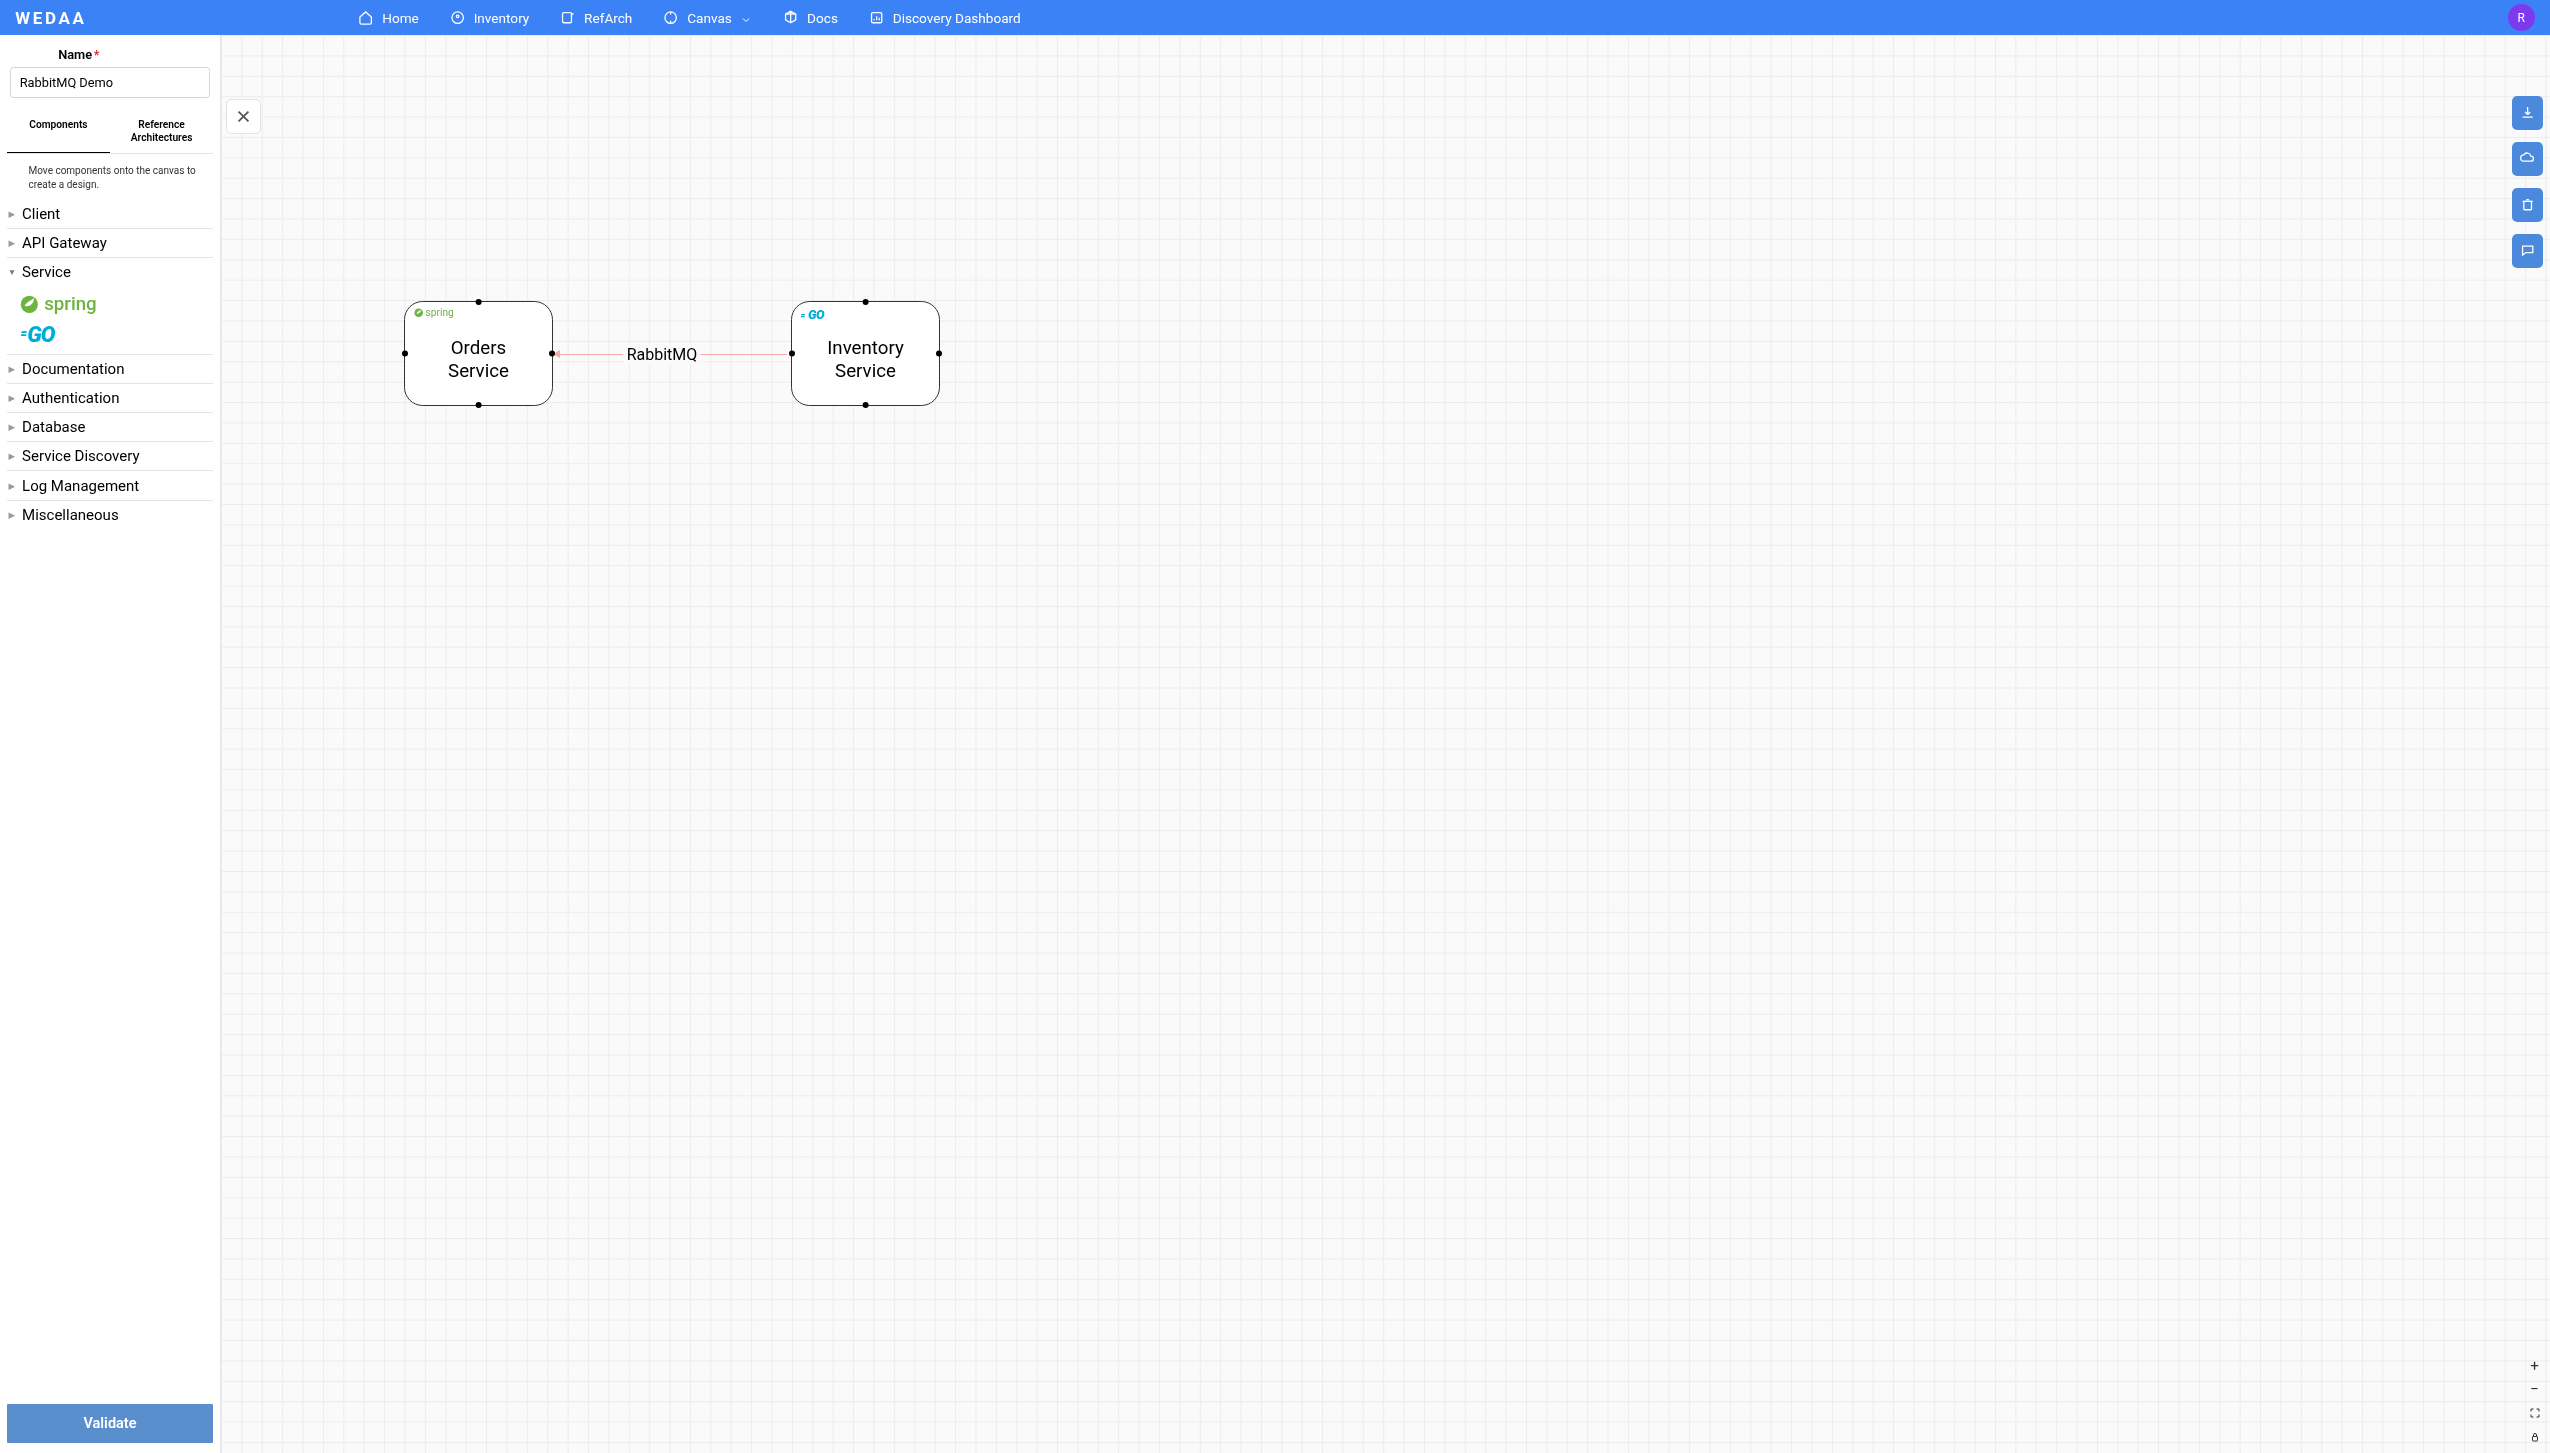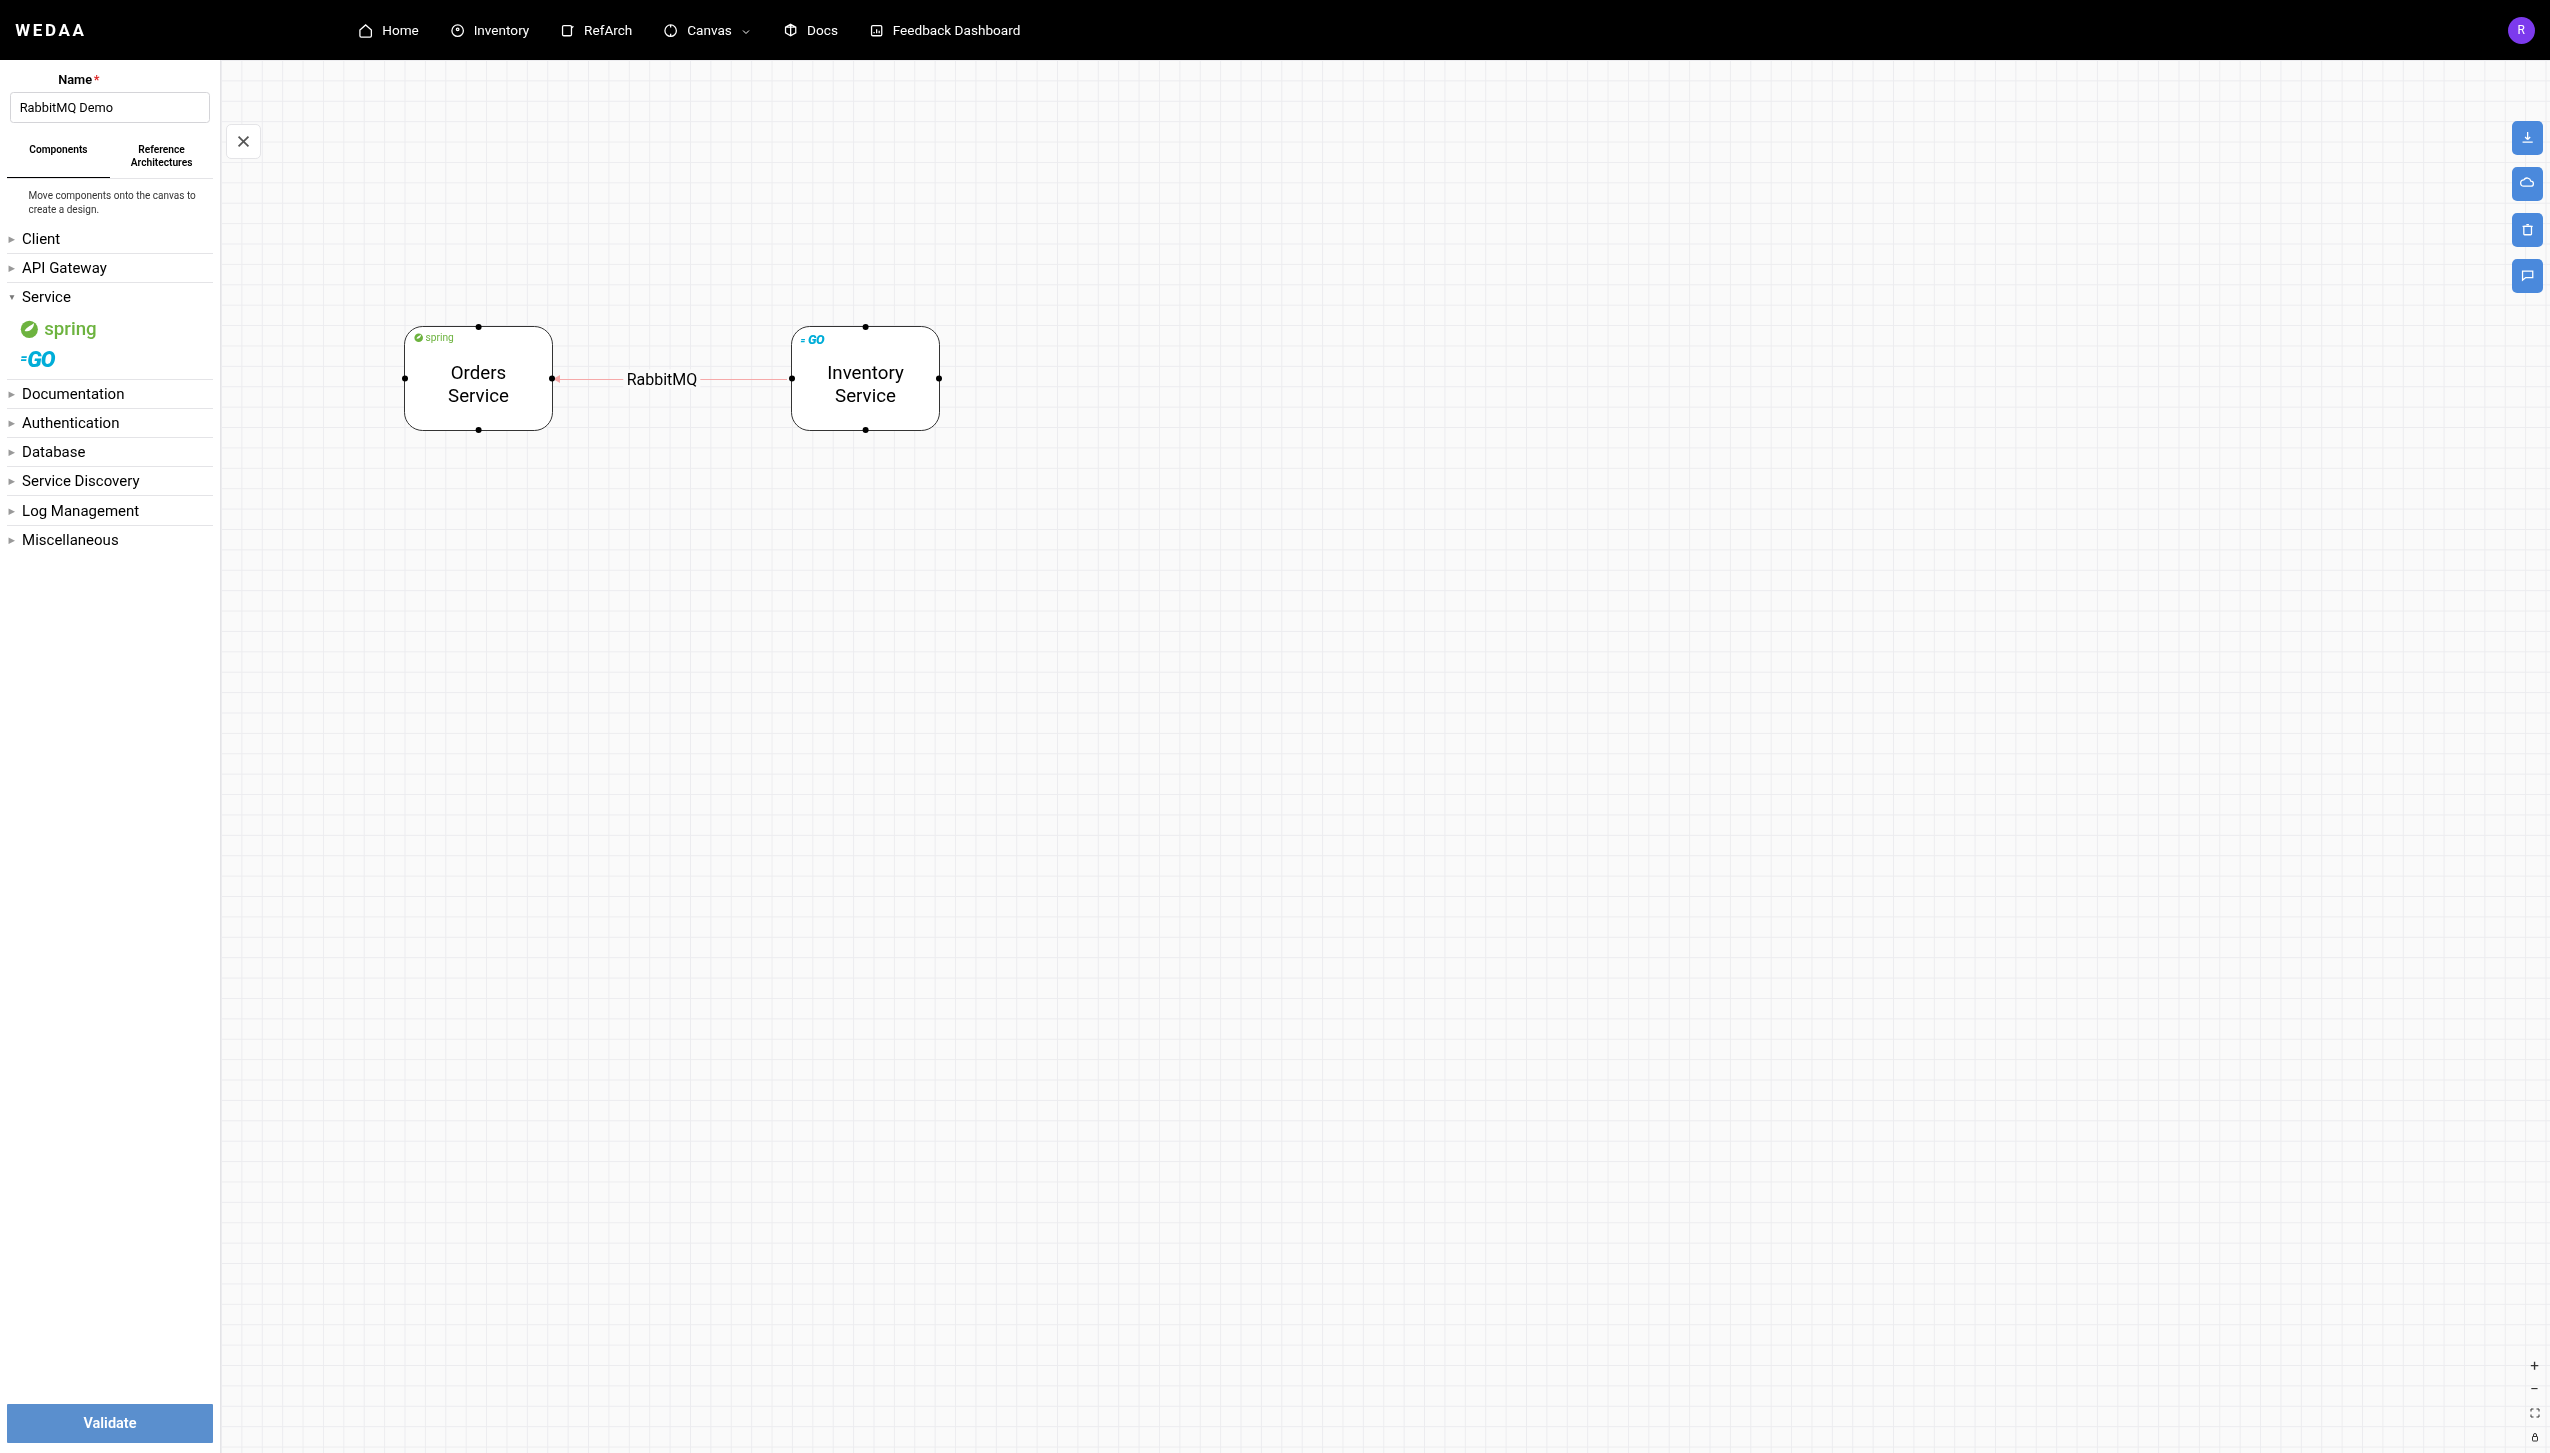--- a/index.html
+++ b/index.html
@@ -1,22 +1,22 @@
 <!DOCTYPE html>
 <html style="font-size:13.6px"><head>
 <meta charset="utf-8">
 <style>
   * { box-sizing: border-box; margin: 0; padding: 0; font-family: -apple-system, BlinkMacSystemFont, "Segoe UI", Roboto, Helvetica, Arial, sans-serif; }
   html, body { width: 100%; height: 100%; overflow: hidden; }
   body { background: #fff; display: flex; flex-direction: column; }
 
   
   .header {
-    background: #000000;
-    height: 60px;
+    background: #3b82f6;
+    height: 35px;
     display: flex;
     align-items: center;
     padding: 0 15.3px;
     color: #fff;
   }
   .logo {
     font-weight: 700;
     font-size: 17px;
     letter-spacing: 2.6px;
     display: flex;
@@ -292,21 +292,21 @@
       <svg viewBox="0 0 24 24" fill="none" stroke="currentColor" stroke-width="2">
           <path d="M12 2l8 4.5v9L12 20l-8-4.5v-9z M12 2v18 M4 6.5l16 0"></path>
         </svg>
       <span>Docs</span>
     </div>
     <div class="nav-item">
       <svg viewBox="0 0 24 24" fill="none" stroke="currentColor" stroke-width="2">
           <rect x="4" y="4" width="16" height="16" rx="2"></rect>
           <path d="M8 14v2M12 10v6M16 12v4"></path>
         </svg>
-      <span>Feedback Dashboard</span>
+      <span>Discovery Dashboard</span>
     </div>
   </div>
   <div class="avatar">
     <span>R</span>
   </div>
 </div>
 
 <div class="main">
 
   <div class="sidebar">

